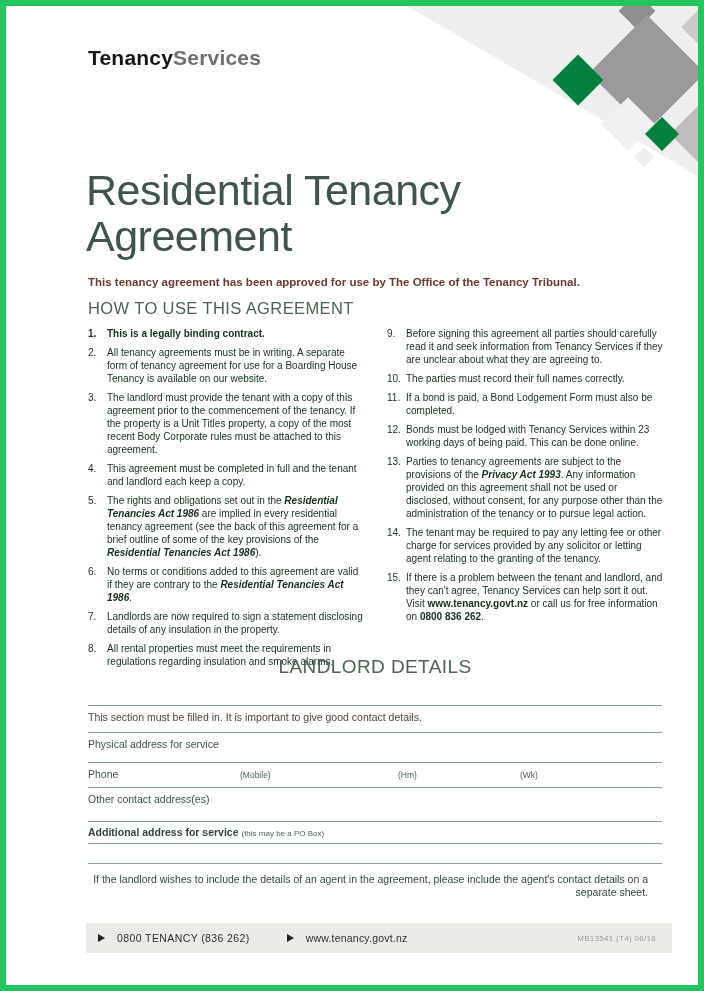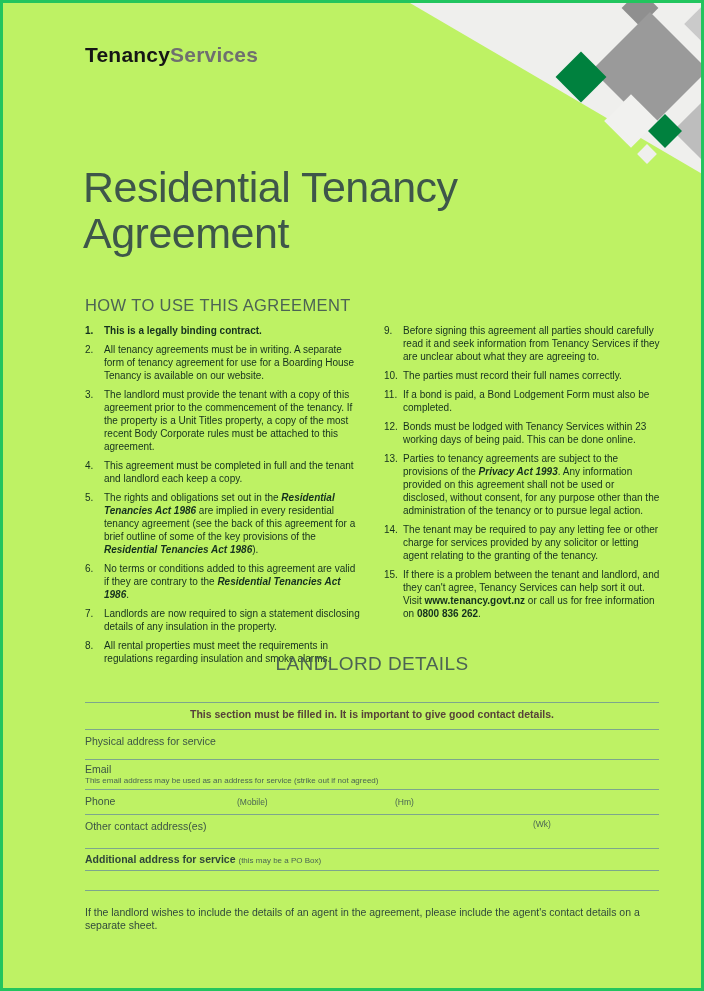--- a/index.html
+++ b/index.html
@@ -1,18 +1,18 @@
 <!DOCTYPE html>
 <html><head>
 <meta charset="utf-8">
 <style>
   html,body{margin:0;padding:0;background:#0b0b0b;}
   .page{
     position:relative;width:704px;height:991px;box-sizing:border-box;
-    background:#bef264;border:3px solid #22c55e;overflow:hidden;
+    background:#ffffff;border:6px solid #22c55e;overflow:hidden;
     font-family:"Liberation Sans", sans-serif;
   }
   
   .decor{position:absolute;top:0;right:0;width:300px;height:190px;}
   .tri{position:absolute;top:0;right:0;width:300px;height:185px;background:#efefed;
        clip-path:polygon(3% 0,100% 0,100% 92%);}
   .dm{position:absolute;transform:rotate(45deg);}
   .dm1{left:226px;top:-8px;width:26px;height:26px;background:#8f8f8f;}
   .dm2{left:208px;top:26px;width:82px;height:82px;background:#9a9a9a;}
   .dm3{left:296px;top:-10px;width:62px;height:62px;background:#cacaca;}
@@ -37,33 +37,33 @@
   .li{display:flex;margin-bottom:6px;}
   .num{flex:none;width:19px;}
   .txt{flex:1;}
   .li.b{font-weight:bold;}
   
   .form{position:absolute;left:82px;top:650px;width:574px;color:#3C5545;}
   .sec-h{font-size:19px;color:#4C6354;letter-spacing:.4px;padding-bottom:27px;
          border-bottom:1px solid #7DA68C;text-align:center;}
   .frow{border-bottom:1px solid #7DA68C;font-size:10.5px;position:relative;}
   .r-name{padding:5px 0 6px;}
-  .r-must{padding:5px 0 9px;font-weight:bold;color:#564139;text-align:center;}
+  .r-must{padding:5px 0 9px;font-weight:normal;color:#564139;}
   .r-phys{padding:5px 0 12px;}
   .r-email{padding:3px 0 4px;}
   .r-email .note{font-size:8px;color:#4A6553;margin-top:1px;}
   .r-phone{padding:5px 0 7px;}
   .sub{position:absolute;top:7px;font-size:8.5px;color:#4A6553;}
-  .sub.m{left:152px;} .sub.h{left:310px;} .sub.w{left:448px;margin-top:22px;}
+  .sub.m{left:152px;} .sub.h{left:310px;} .sub.w{left:432px;}
   .r-other{padding:5px 0 16px;}
   .r-add{padding:4px 0 5px;}
   .r-add .lbl{font-weight:bold;color:#2F463A;}
   .r-add .note{font-size:8px;color:#4A6553;}
   .r-blank{height:19px;}
-  .agent{margin-top:15px;font-size:10.5px;line-height:13px;color:#30493B;width:560px;}
+  .agent{margin-top:9px;font-size:10.5px;line-height:13px;color:#30493B;width:560px;text-align:right;}
   
   .footer{position:absolute;left:80px;top:917px;width:586px;height:30px;background:#ECEBE7;
           display:flex;align-items:center;font-size:10.5px;color:#2F2F2C;}
   .play{width:0;height:0;border-left:7px solid #222;border-top:4.5px solid transparent;
         border-bottom:4.5px solid transparent;flex:none;}
   .f-phone{margin-left:12px;letter-spacing:.4px;}
   .f-web{letter-spacing:.2px;} .gap2{width:37px;} .gapt{width:12px;}
   .f-code{margin-left:auto;margin-right:16px;font-size:8px;color:#9B9B96;letter-spacing:.3px;}
   i{font-style:italic;font-weight:bold;}
 </style>
@@ -88,20 +88,21 @@
 
   <div class="logo">
     <span class="p1">Tenancy</span><span class="p2">Services</span>
   </div>
 
   <div class="title">
     <div>Residential Tenancy</div>
     <div>Agreement</div>
   </div>
 
+  <div class="approval">This tenancy agreement has been approved for use by The Office of the Tenancy Tribunal.</div>
 
   <div class="howto-h">HOW TO USE THIS AGREEMENT</div>
 
   <div class="cols">
     <div class="col">
       <div class="li b">
         <span class="num">1.</span>
         <span class="txt">This is a legally binding contract.</span>
       </div>
       <div class="li">
@@ -166,35 +167,41 @@
   </div>
 
   <div class="form">
     <div class="sec-h">LANDLORD DETAILS</div>
     <div class="frow r-must">
       <span>This section must be filled in. It is important to give good contact details.</span>
     </div>
     <div class="frow r-phys">
       <span>Physical address for service</span>
     </div>
-    <div class="frow r-email">
-      <span>Email</span>
-      <div class="note">This email address may be used as an address for service (strike out if not agreed)</div>
-    </div>
     <div class="frow r-phone">
       <span>Phone</span>
       <span class="sub m">(Mobile)</span>
       <span class="sub h">(Hm)</span>
       <span class="sub w">(Wk)</span>
     </div>
     <div class="frow r-other">
       <span>Other contact address(es)</span>
     </div>
     <div class="frow r-add">
       <span class="lbl">Additional address for service</span>
       <span class="note">(this may be a PO Box)</span>
     </div>
     <div class="frow r-blank"></div>
     <div class="agent">If the landlord wishes to include the details of an agent in the agreement, please include the agent's contact details on a separate sheet.</div>
   </div>
 
+  <div class="footer">
+    <span class="gapt"></span>
+    <span class="play"></span>
+    <span class="f-phone">0800 TENANCY (836 262)</span>
+    <span class="gap2"></span>
+    <span class="play"></span>
+    <span class="gapt"></span>
+    <span class="f-web">www.tenancy.govt.nz</span>
+    <span class="f-code">MB13541 (T4) 06/16</span>
+  </div>
 
 </div>
 
 </body></html>

